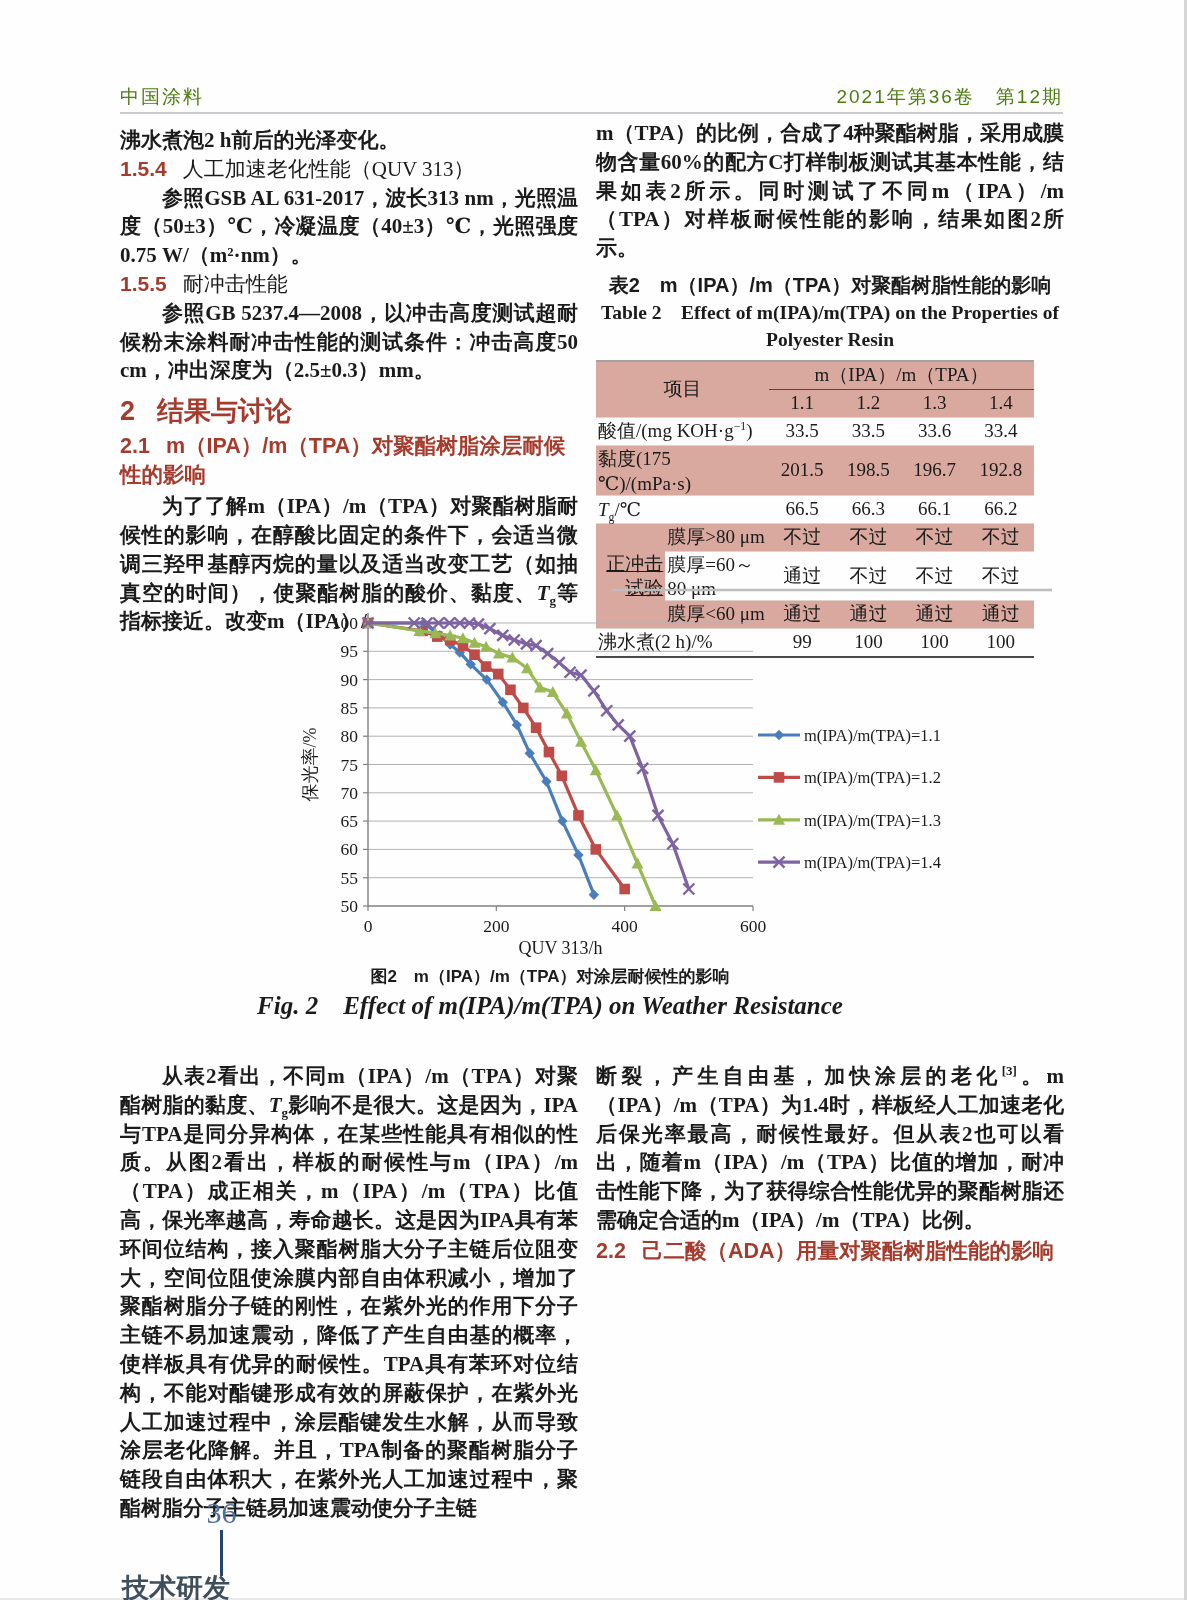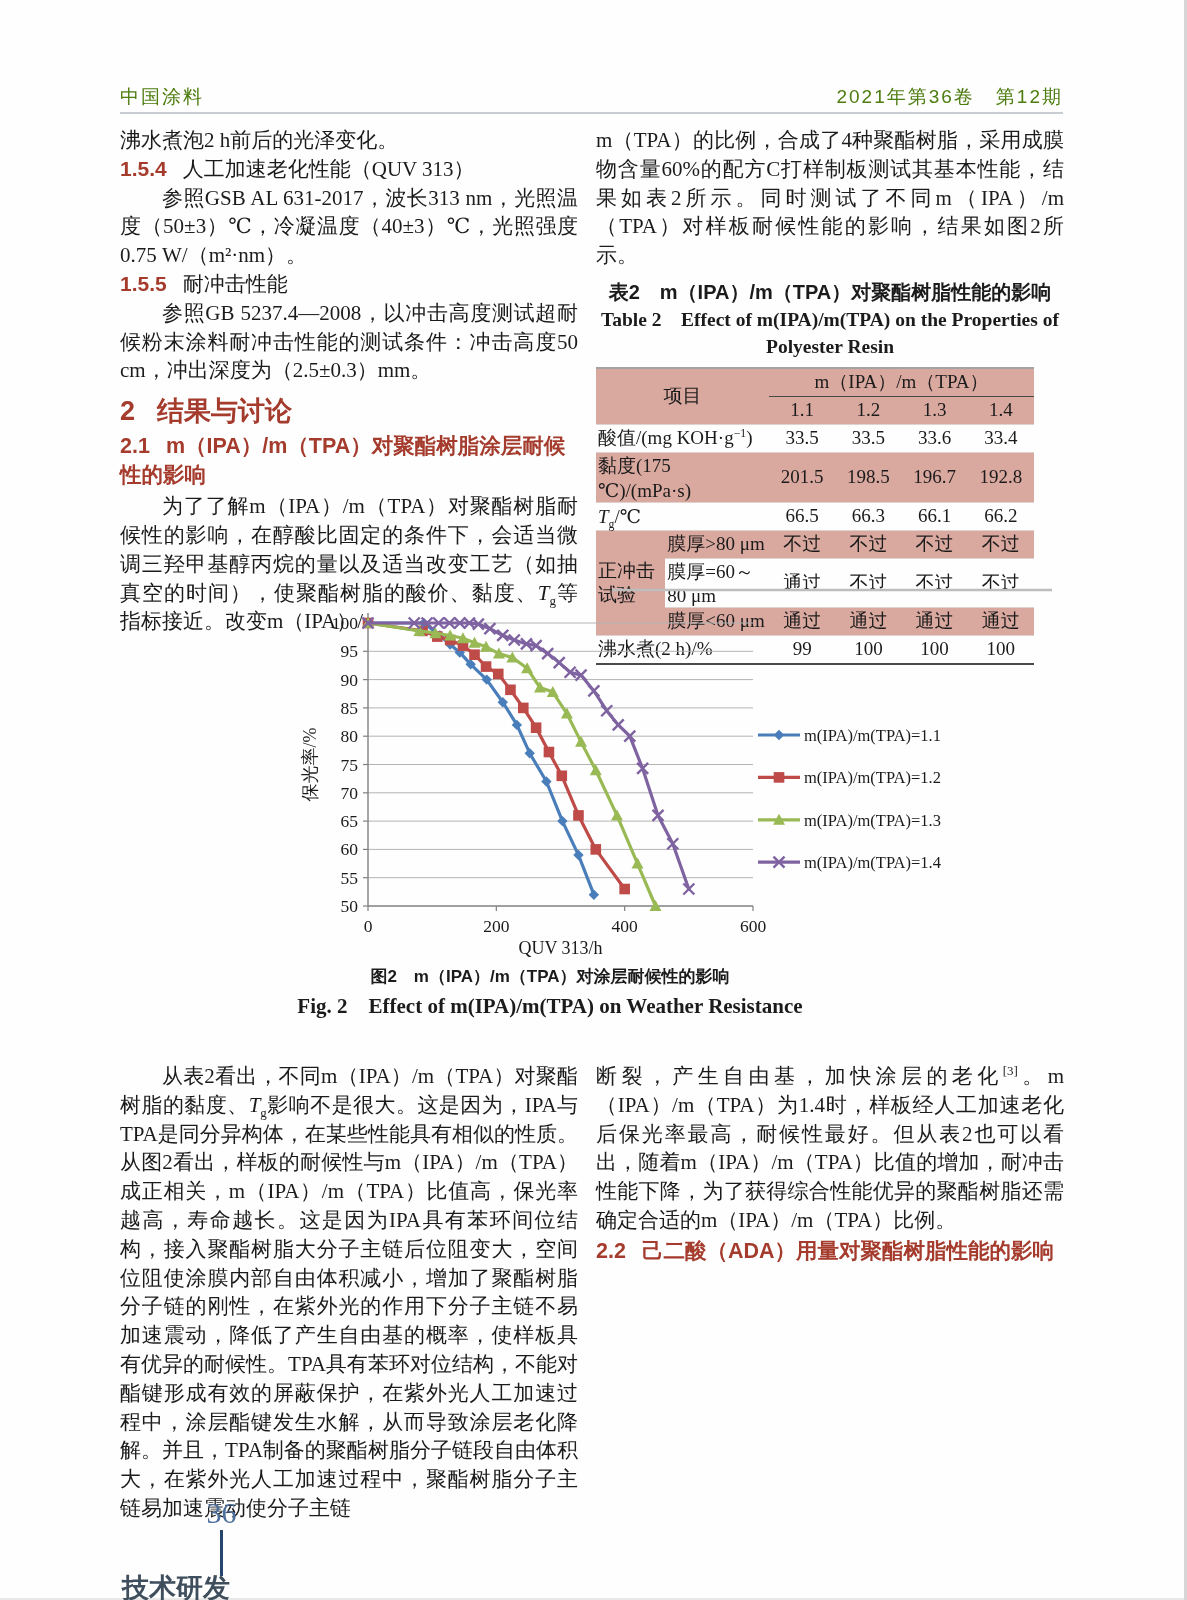--- a/index.html
+++ b/index.html
@@ -7,24 +7,24 @@
     position:relative;width:1187px;height:1600px;background:#fefefe;overflow:hidden;
     font-family:"Liberation Serif","DejaVu Serif",serif;color:#1b1b1b;
     box-shadow: inset -3px 0 0 #d6d6d6, inset 0 -2px 0 #e8e8e8;
   }
   
   .hdr{position:absolute;left:120px;top:84px;width:943px;display:flex;justify-content:space-between;
        font-family:"Liberation Sans","DejaVu Sans",sans-serif;font-size:19px;color:#4d7c0f;letter-spacing:2px;}
   .hdr-rule{position:absolute;left:120px;top:112px;width:943px;height:2px;background:#c9ccd1;}
   
   .colL-top{position:absolute;left:120px;top:126px;width:458px;}
-  .colR-top{position:absolute;left:596px;top:126px;width:468px;}
+  .colR-top{position:absolute;left:596px;top:119px;width:468px;}
   .colL-bot{position:absolute;left:120px;top:1062px;width:458px;}
   .colR-bot{position:absolute;left:596px;top:1062px;width:468px;}
-  p.body{margin:0;font-size:21px;line-height:28.8px;text-align:justify;}
+  p.body{margin:0;font-size:21px;line-height:28.8px;text-align:justify;font-weight:bold;}
   p.ind{text-indent:2em;}
   sup{font-size:0.62em;vertical-align:super;line-height:0;}
   sub{font-size:0.62em;vertical-align:sub;line-height:0;}
   .subhead{margin:0;font-size:21px;line-height:28.8px;font-weight:normal;}
   .subhead .num{color:#a43b2c;font-family:"Liberation Sans","DejaVu Sans",sans-serif;font-weight:bold;margin-right:16px;}
   h2.sec{margin:9px 0 4px 0;font-family:"Liberation Sans","DejaVu Sans",sans-serif;
          font-size:27px;line-height:34px;color:#a43b2c;font-weight:bold;}
   h2.sec .num{margin-right:22px;}
   h3.red{margin:2px 0 2px 0;font-family:"Liberation Sans","DejaVu Sans",sans-serif;
          font-size:21.5px;line-height:29px;color:#a43b2c;font-weight:bold;}
@@ -35,26 +35,26 @@
   .tbl-title .en{font-weight:bold;font-size:19.5px;line-height:27px;}
   table.t2{border-collapse:collapse;width:438px;margin-top:7px;font-size:19px;
            border-top:2px solid #a3a3a3;border-bottom:2px solid #4a4a4a;}
   table.t2 td{padding:0 2px;height:27px;vertical-align:middle;}
   table.t2 tr{border-top:1px solid #e0d2ce;}
   .pink{background:#d9a89f;}
   td.lbl{text-align:left;}
   td.val{text-align:center;width:64px;}
   td.item{text-align:center;}
   td.grp{text-align:center;border-bottom:1.5px solid #4a4a4a;}
-  td.imp{text-align:left;width:60px;line-height:24px;}
+  td.imp{text-align:right;width:60px;line-height:24px;text-decoration:underline;}
   
   .chart{position:absolute;left:300px;top:588px;width:770px;height:372px;}
   .caption{position:absolute;left:150px;top:962px;width:800px;text-align:center;}
   .caption .zh{font-family:"Liberation Sans","DejaVu Sans",sans-serif;font-weight:bold;font-size:17px;line-height:29px;}
-  .caption .en{font-weight:bold;font-size:21px;line-height:30px;}
+  .caption .en{font-weight:bold;font-size:25px;line-height:30px;font-style:italic;}
   
   .footer{position:absolute;left:122px;top:1496px;display:flex;align-items:center;flex-direction:column;}
   .footer .pno{font-size:30px;color:#4d6f9d;margin-right:11px;}
   .footer .bar{width:3px;height:46px;background:#24466e;margin-right:11px;}
   .footer .zh{font-family:"Liberation Sans","DejaVu Sans",sans-serif;font-weight:bold;font-size:27px;color:#3f4e5c;line-height:24px;}
   .footer .en{font-size:13px;color:#96999e;letter-spacing:0.4px;margin-top:3px;}
 </style>
 </head>
 <body>
 

